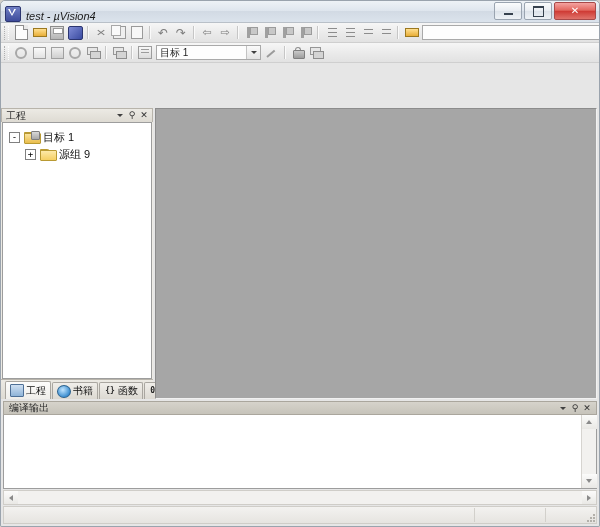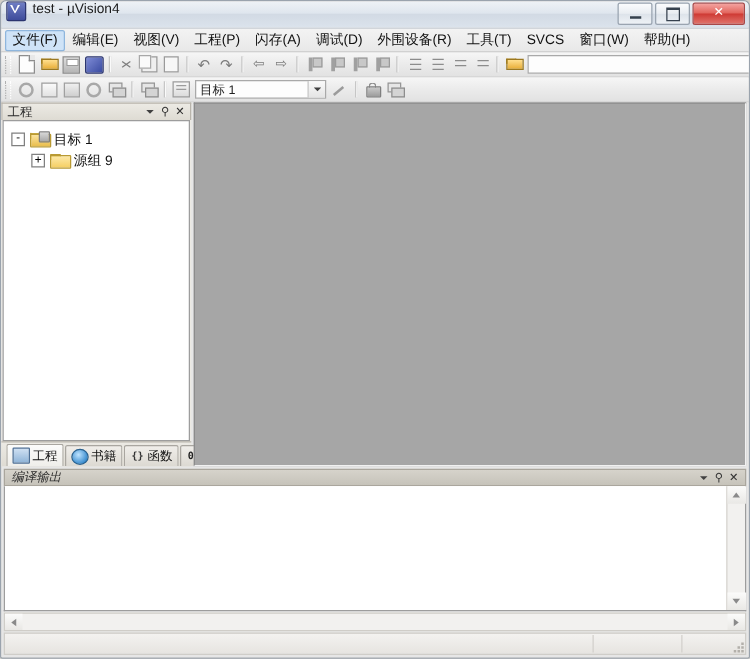--- a/index.html
+++ b/index.html
@@ -22,24 +22,25 @@
     border-radius: 5px 5px 2px 2px;
     display: flex; flex-direction: column;
     overflow: hidden;
   }
 
   
   .titlebar {
     height: 21px; min-height: 21px;
     background: linear-gradient(180deg,#eef2f6 0%,#dfe6ee 45%,#d2dae4 50%,#dbe3ec 100%);
     border-bottom: 1px solid #b9c0c8;
-    display: flex; align-items: flex-start;
+    display: flex; align-items: flex-end;
     padding-left: 4px;
     position: relative;
     border-radius: 4px 4px 0 0;
+    font-style: italic;
   }
   .app-icon {
     width: 14px; height: 14px;
     background: linear-gradient(180deg,#6f7ec4 0%,#3e4c9b 100%);
     border: 1px solid #2b3570;
     border-radius: 2px;
     margin-right: 5px;
     position: relative;
     flex: 0 0 auto;
   }
@@ -152,21 +153,21 @@
 
   
   .body {
     flex: 1 1 auto;
     display: flex; flex-direction: column;
     background: #e6e6e6;
     min-height: 0;
   }
   .upper {
     display: flex;
-    height: 291px; min-height: 291px;
+    height: 291px; min-height: 291px; margin-top: 45px;
   }
 
   
   .projpanel {
     width: 152px; min-width: 152px;
     display: flex; flex-direction: column;
     background: #eceae4;
     box-sizing: border-box;
   }
   .panel-caption {
@@ -306,21 +307,21 @@
   }
   .out-caption {
     height: 14px; min-height: 14px;
     background: linear-gradient(180deg,#d6d3cb 0%,#c6c3ba 100%);
     border: 1px solid #aaa69d;
     display: flex; align-items: center;
     font-size: 10px; color: #2c2c2c;
     padding: 0 3px 0 5px;
     box-sizing: border-box;
   }
-  .out-caption .cap-title { flex: 1 1 auto; font-style: italic; }
+  .out-caption .cap-title { flex: 1 1 auto; }
   .out-body {
     flex: 1 1 auto;
     background: #ffffff;
     border: 1px solid #9d9d9d;
     border-top: none;
     display: flex;
     min-height: 0;
     box-sizing: border-box;
   }
   .out-text { flex: 1 1 auto; background:#fff; }
@@ -417,33 +418,20 @@
       <div class="winbtn">
           <span class="glyph-min"></span>
         </div>
       <div class="winbtn">
           <span class="glyph-max"></span>
         </div>
       <div class="winbtn close">✕</div>
     </div>
   </div>
 
-  <div class="menubar">
-    <div class="menu-item active">文件(F)</div>
-    <div class="menu-item">编辑(E)</div>
-    <div class="menu-item">视图(V)</div>
-    <div class="menu-item">工程(P)</div>
-    <div class="menu-item">闪存(A)</div>
-    <div class="menu-item">调试(D)</div>
-    <div class="menu-item">外围设备(R)</div>
-    <div class="menu-item">工具(T)</div>
-    <div class="menu-item">SVCS</div>
-    <div class="menu-item">窗口(W)</div>
-    <div class="menu-item">帮助(H)</div>
-  </div>
 
   <div class="toolbar">
     <div class="grip"></div>
     <div class="tbtn">
         <span class="pg"></span>
       </div>
     <div class="tbtn">
         <span class="openfold">
           <i class="b"></i>
           <i class="a"></i>

